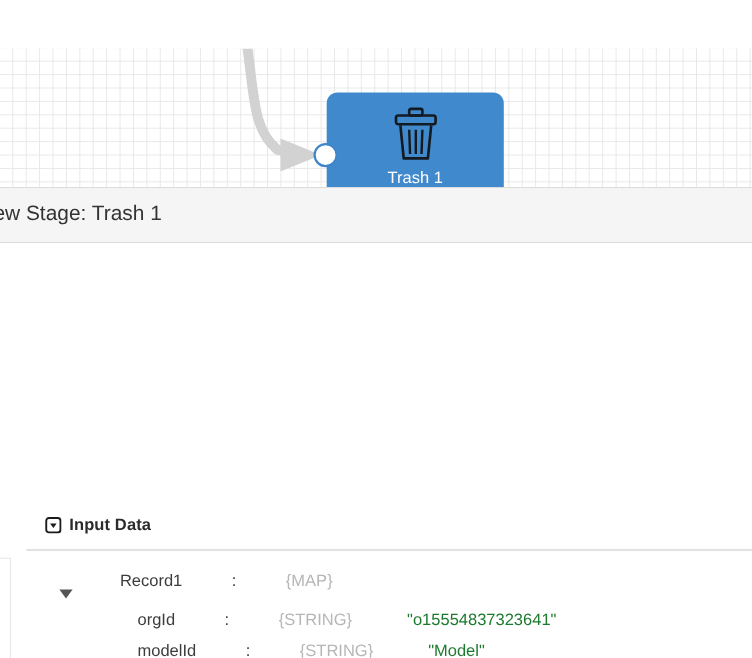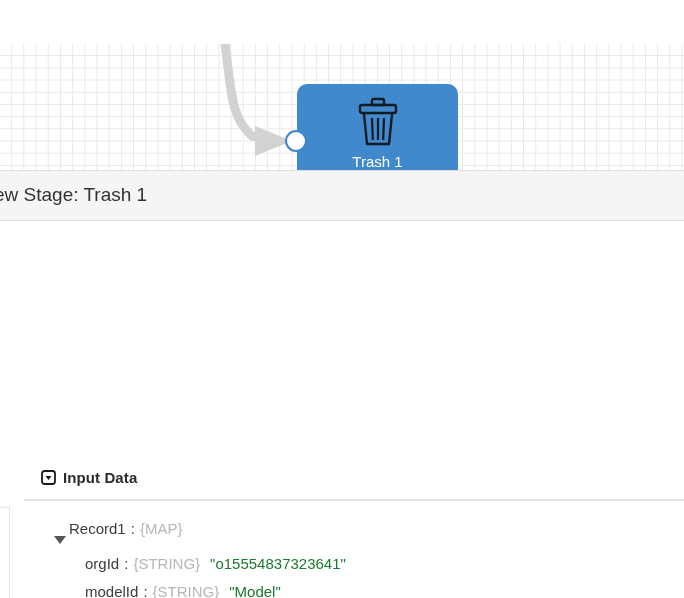--- a/index.html
+++ b/index.html
@@ -76,21 +76,21 @@
     position:absolute;left:24px;top:278px;width:660px;height:2px;background:#e2e2e2;
   }
 
   
   #tree-panel{
     position:absolute;left:-40px;top:286px;width:50px;height:224px;
     border:1px solid #e6e6e6;box-sizing:border-box;background:#fff;
   }
 
   #tree{position:absolute;left:53px;top:293px;width:620px;}
-  .row{height:28.8px;display:flex;align-items:center;white-space:nowrap;}
+  .row{height:28.8px;display:flex;align-items:center;white-space:nowrap;gap:40px;}
   .row .tri{width:16px;flex:0 0 16px;display:inline-block;position:relative;}
   .tri-down::before{
     content:"";position:absolute;left:1px;top:8px;
     border-left:6px solid transparent;border-right:6px solid transparent;
     border-top:8px solid #555;
   }
   .key{font-size:15px;color:#3c3c3c;}
   .colon{font-size:15px;color:#3c3c3c;margin:0 5px 0 5px;}
   .type{font-size:15px;color:#b6b6b6;}
   .val{font-size:15px;margin-left:10px;}

